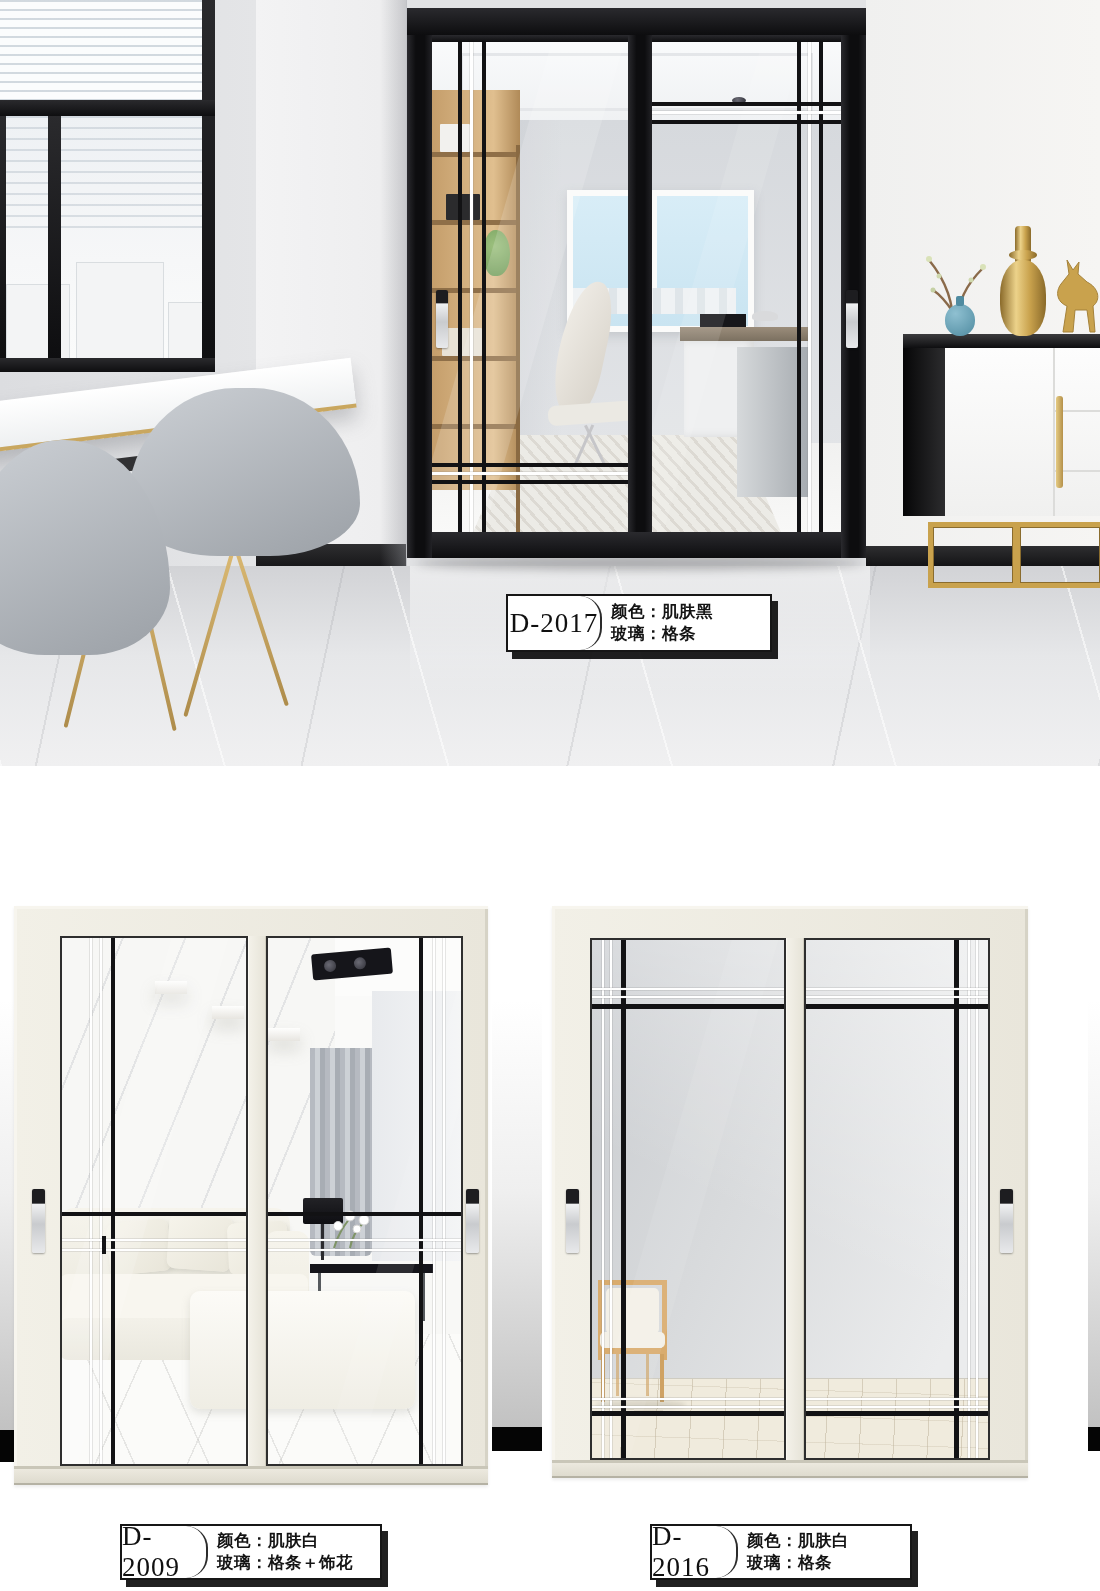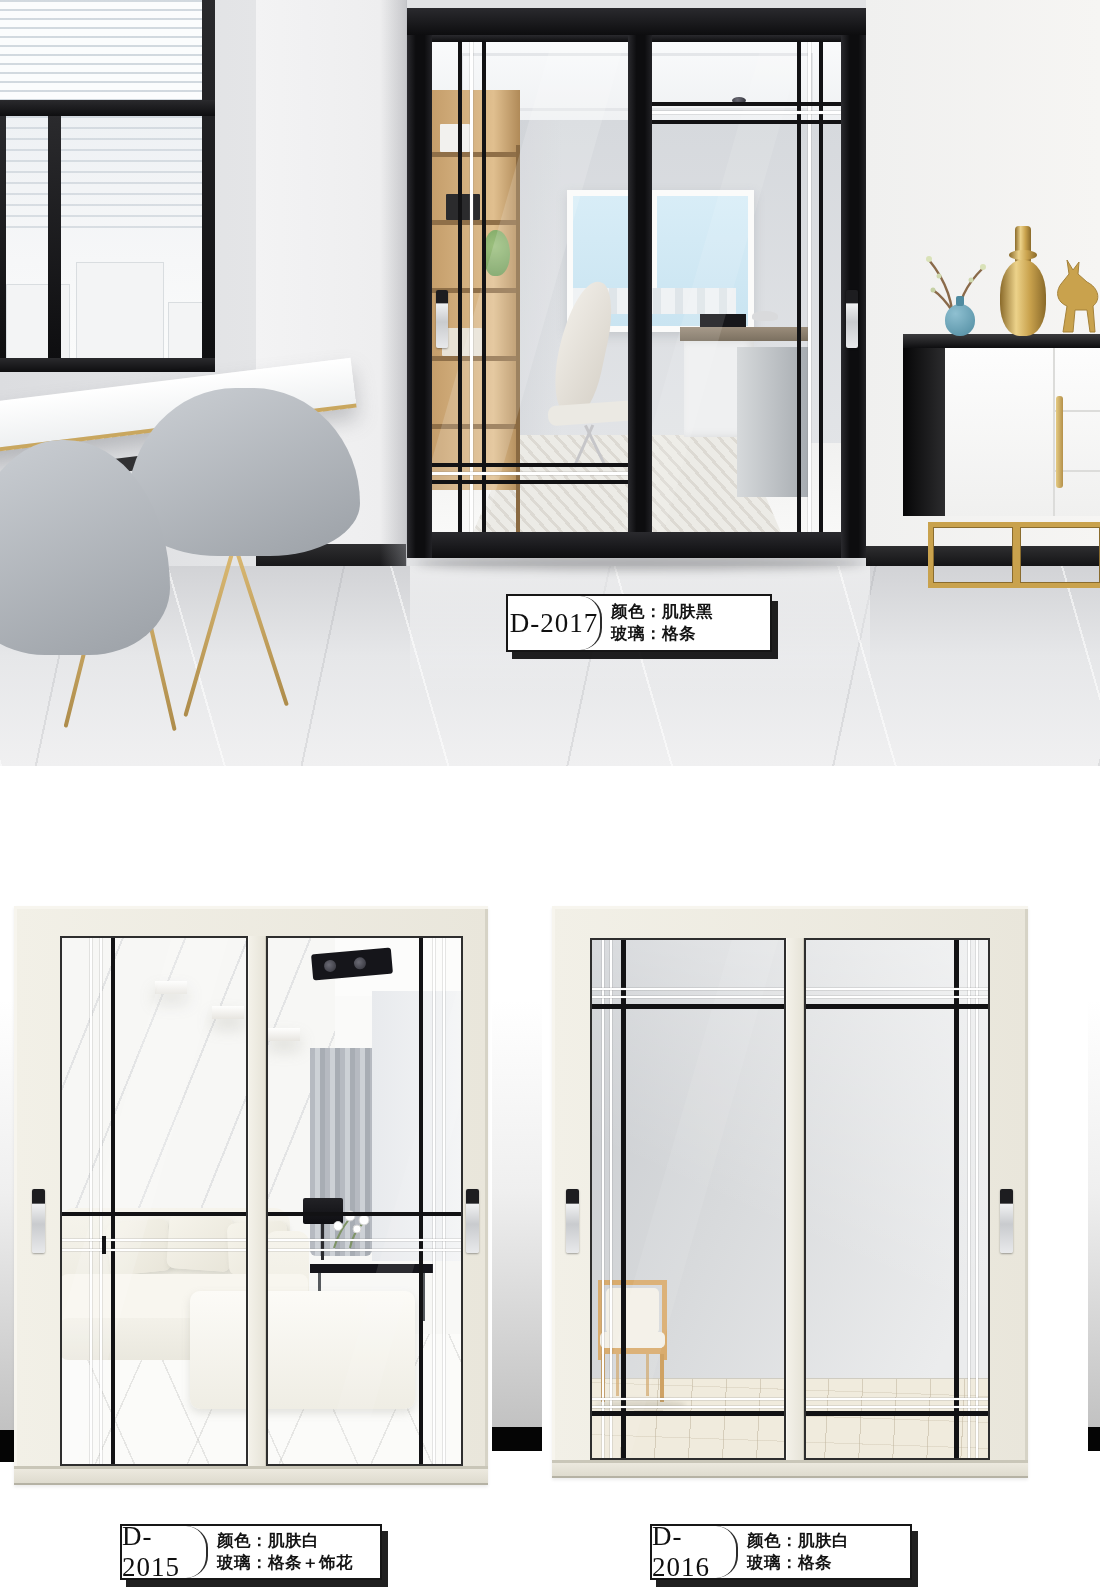--- a/index.html
+++ b/index.html
@@ -343,21 +343,21 @@
     <div class="abs pane" style="left:46px;top:30px;width:188px;height:530px;"></div>
     <div class="abs pane" style="left:252px;top:30px;width:197px;height:530px;"></div>
     <div class="abs cream-stile" style="left:234px;top:30px;width:18px;height:530px;"></div>
 
     <div class="abs track" style="left:0;top:560px;width:474px;height:19px;"></div>
     <div class="abs handle" style="left:18px;top:283px;width:13px;height:64px;"></div>
     <div class="abs handle" style="left:452px;top:283px;width:13px;height:64px;"></div>
   </div>
 
   <div class="abs plate" style="left:120px;top:1524px;width:258px;height:52px;">
-    <div class="plate-model" style="width:84px;">D-2015</div>
+    <div class="plate-model" style="width:84px;">D-2009</div>
     <div class="plate-specs">
       <span>颜色：肌肤白</span>
       <span>玻璃：格条＋饰花</span>
     </div>
   </div>
 
   <div class="abs cream-frame" style="left:552px;top:906px;width:476px;height:572px;">
 
     <div class="abs mn-scene" style="left:38px;top:32px;width:400px;height:522px;">
       <div class="abs mn-light" style="left:0;top:0;width:400px;height:522px;"></div>

